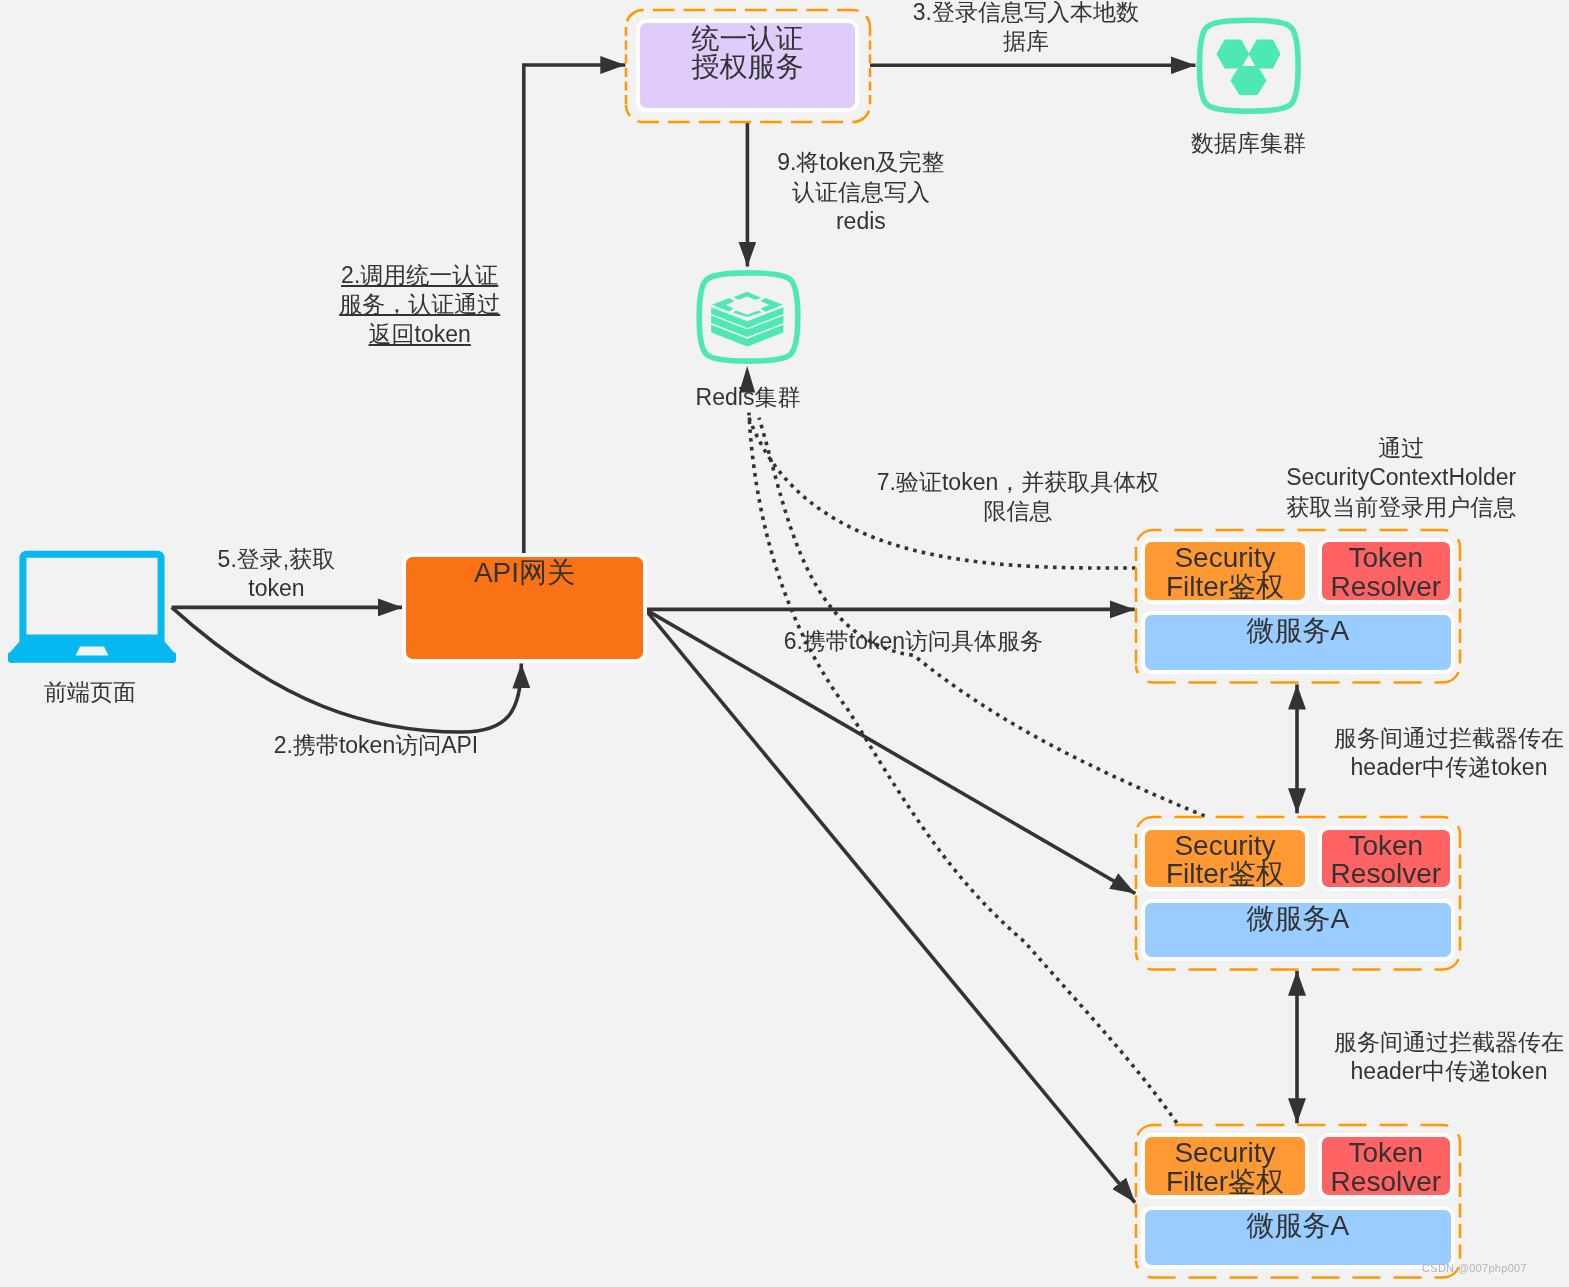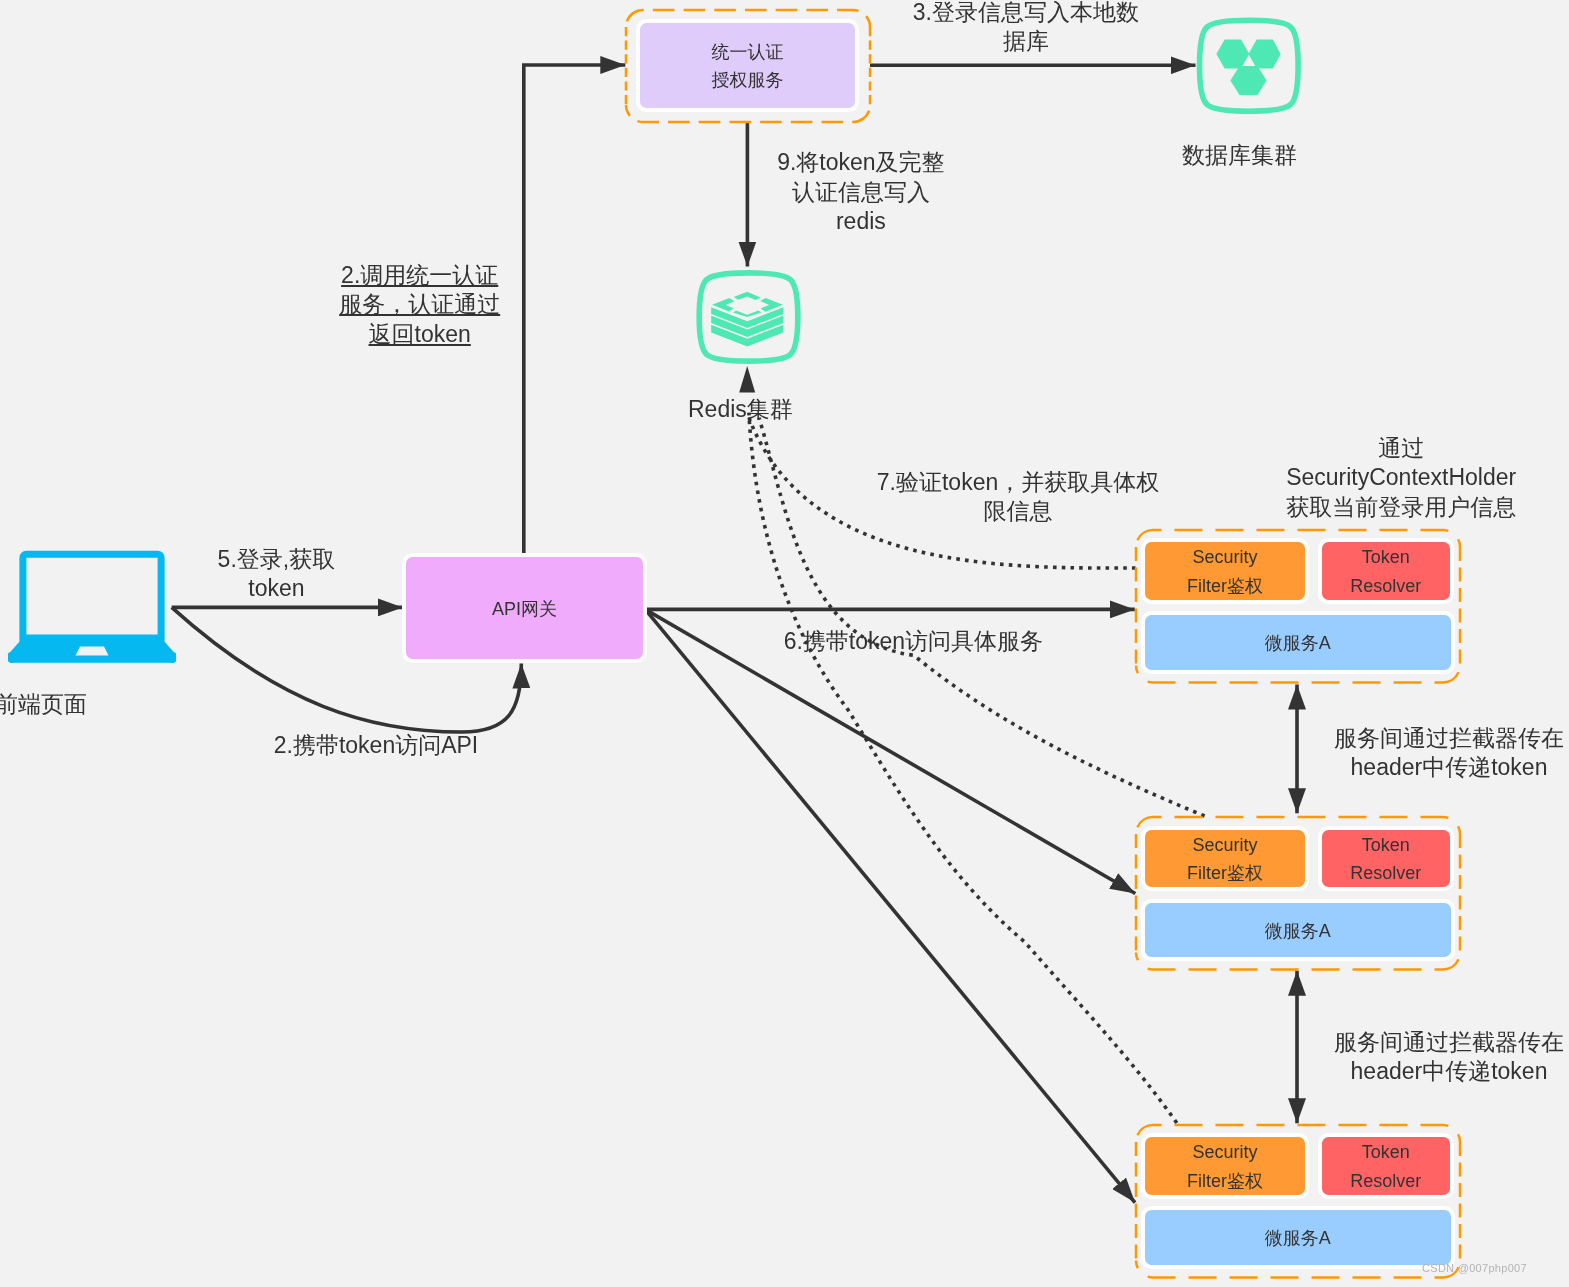--- a/index.html
+++ b/index.html
@@ -4,26 +4,26 @@
 <style>
   html,body{margin:0;padding:0;}
   body{width:1569px;height:1287px;background:#f2f2f2;overflow:hidden;
        font-family:"Liberation Sans","DejaVu Sans",sans-serif;}
   #stage{position:relative;width:1569px;height:1287px;}
   svg.layer{position:absolute;left:0;top:0;width:1569px;height:1287px;}
   .node{position:absolute;box-sizing:border-box;}
   .lbl{position:absolute;color:#333;font-size:23px;line-height:29.3px;text-align:center;
        white-space:pre;letter-spacing:0;}
   .boxfill{position:absolute;border:4.2px solid #fff;border-radius:10.5px;box-sizing:border-box;
-           display:flex;align-items:center;justify-content:center;text-align:center;
+           display:flex;justify-content:center;text-align:center;
            padding-top:2px;
-           color:#333;font-size:18px;line-height:28.6px;white-space:pre;}
+           color:#333;font-size:28px;line-height:28.6px;white-space:pre;}
   .dashsvg{position:absolute;overflow:visible;}
   .wm{position:absolute;color:#b4b4b4;font-size:11px;line-height:15px;white-space:nowrap;letter-spacing:0.3px;}
-  .icap{position:absolute;color:#333;font-size:23px;line-height:29px;white-space:nowrap;text-align:left;margin-top:12px;}
+  .icap{position:absolute;color:#333;font-size:23px;line-height:29px;white-space:nowrap;text-align:center;}
 </style>
 </head>
 <body>
 
 <div id="stage">
 
 <svg class="layer" id="edges" viewBox="0 0 1569 1287">
   <defs>
     <marker id="ah" markerWidth="26" markerHeight="18" refX="25" refY="9" orient="auto" markerUnits="userSpaceOnUse">
       <path d="M0,0 L25,9 L0,18 z" fill="#333"></path>
@@ -66,21 +66,21 @@
   </g>
 </svg>
 
 <svg class="node" style="left:8px;top:548px;width:168px;height:118px" viewBox="0 0 168 118">
   <path d="M18.3,6.2 h131.4 a3.4,3.4 0 0 1 3.4,3.4 v80.4 h-138.2 v-80.4 a3.4,3.4 0 0 1 3.4,-3.4 z" fill="none" stroke="#05b8ef" stroke-width="7"></path>
   <path d="M15.1,89.6 L2.3,104.0 a5.5,5.5 0 0 0 3.6,10.8 h156.2 a5.5,5.5 0 0 0 3.6,-10.8 L152.9,89.6 z" fill="#05b8ef"></path>
   <path d="M72.0,98.5 h24 l4.5,9.0 h-33.0 z" fill="#f2f2f2"></path>
 </svg>
 <div class="icap" style="left:-5px;top:678px;width:190px;">前端页面</div>
 
-<div class="boxfill" style="left:401.8px;top:552.8px;width:245.4px;height:110.4px;background:#f0abfc;">
+<div class="boxfill" style="left:401.8px;top:552.8px;width:245.4px;height:110.4px;background:#f97316;">
   <span>API网关</span>
 </div>
 
 <svg class="dashsvg" style="left:623.5px;top:7.800000000000001px;width:248.0px;height:116.0px" viewBox="0 0 248.0 116.0">
   <g fill="none" stroke="#ff9900" stroke-width="2.5" stroke-linecap="butt">
     <path d="M2.0,19.0 A17,17 0 0 1 19.0,2.0 L229.0,2.0 A17,17 0 0 1 246.0,19.0" stroke-dasharray="21.6,9.1" stroke-dashoffset="25"></path>
     <path d="M246.0,97.0 A17,17 0 0 1 229.0,114.0 L19.0,114.0 A17,17 0 0 1 2.0,97.0" stroke-dasharray="21.6,9.1" stroke-dashoffset="25"></path>
     <path d="M2.0,19.0 L2.0,97.0" stroke-dasharray="9.2,4.4"></path>
     <path d="M246.0,19.0 L246.0,97.0" stroke-dasharray="9.2,4.4"></path>
   </g>

